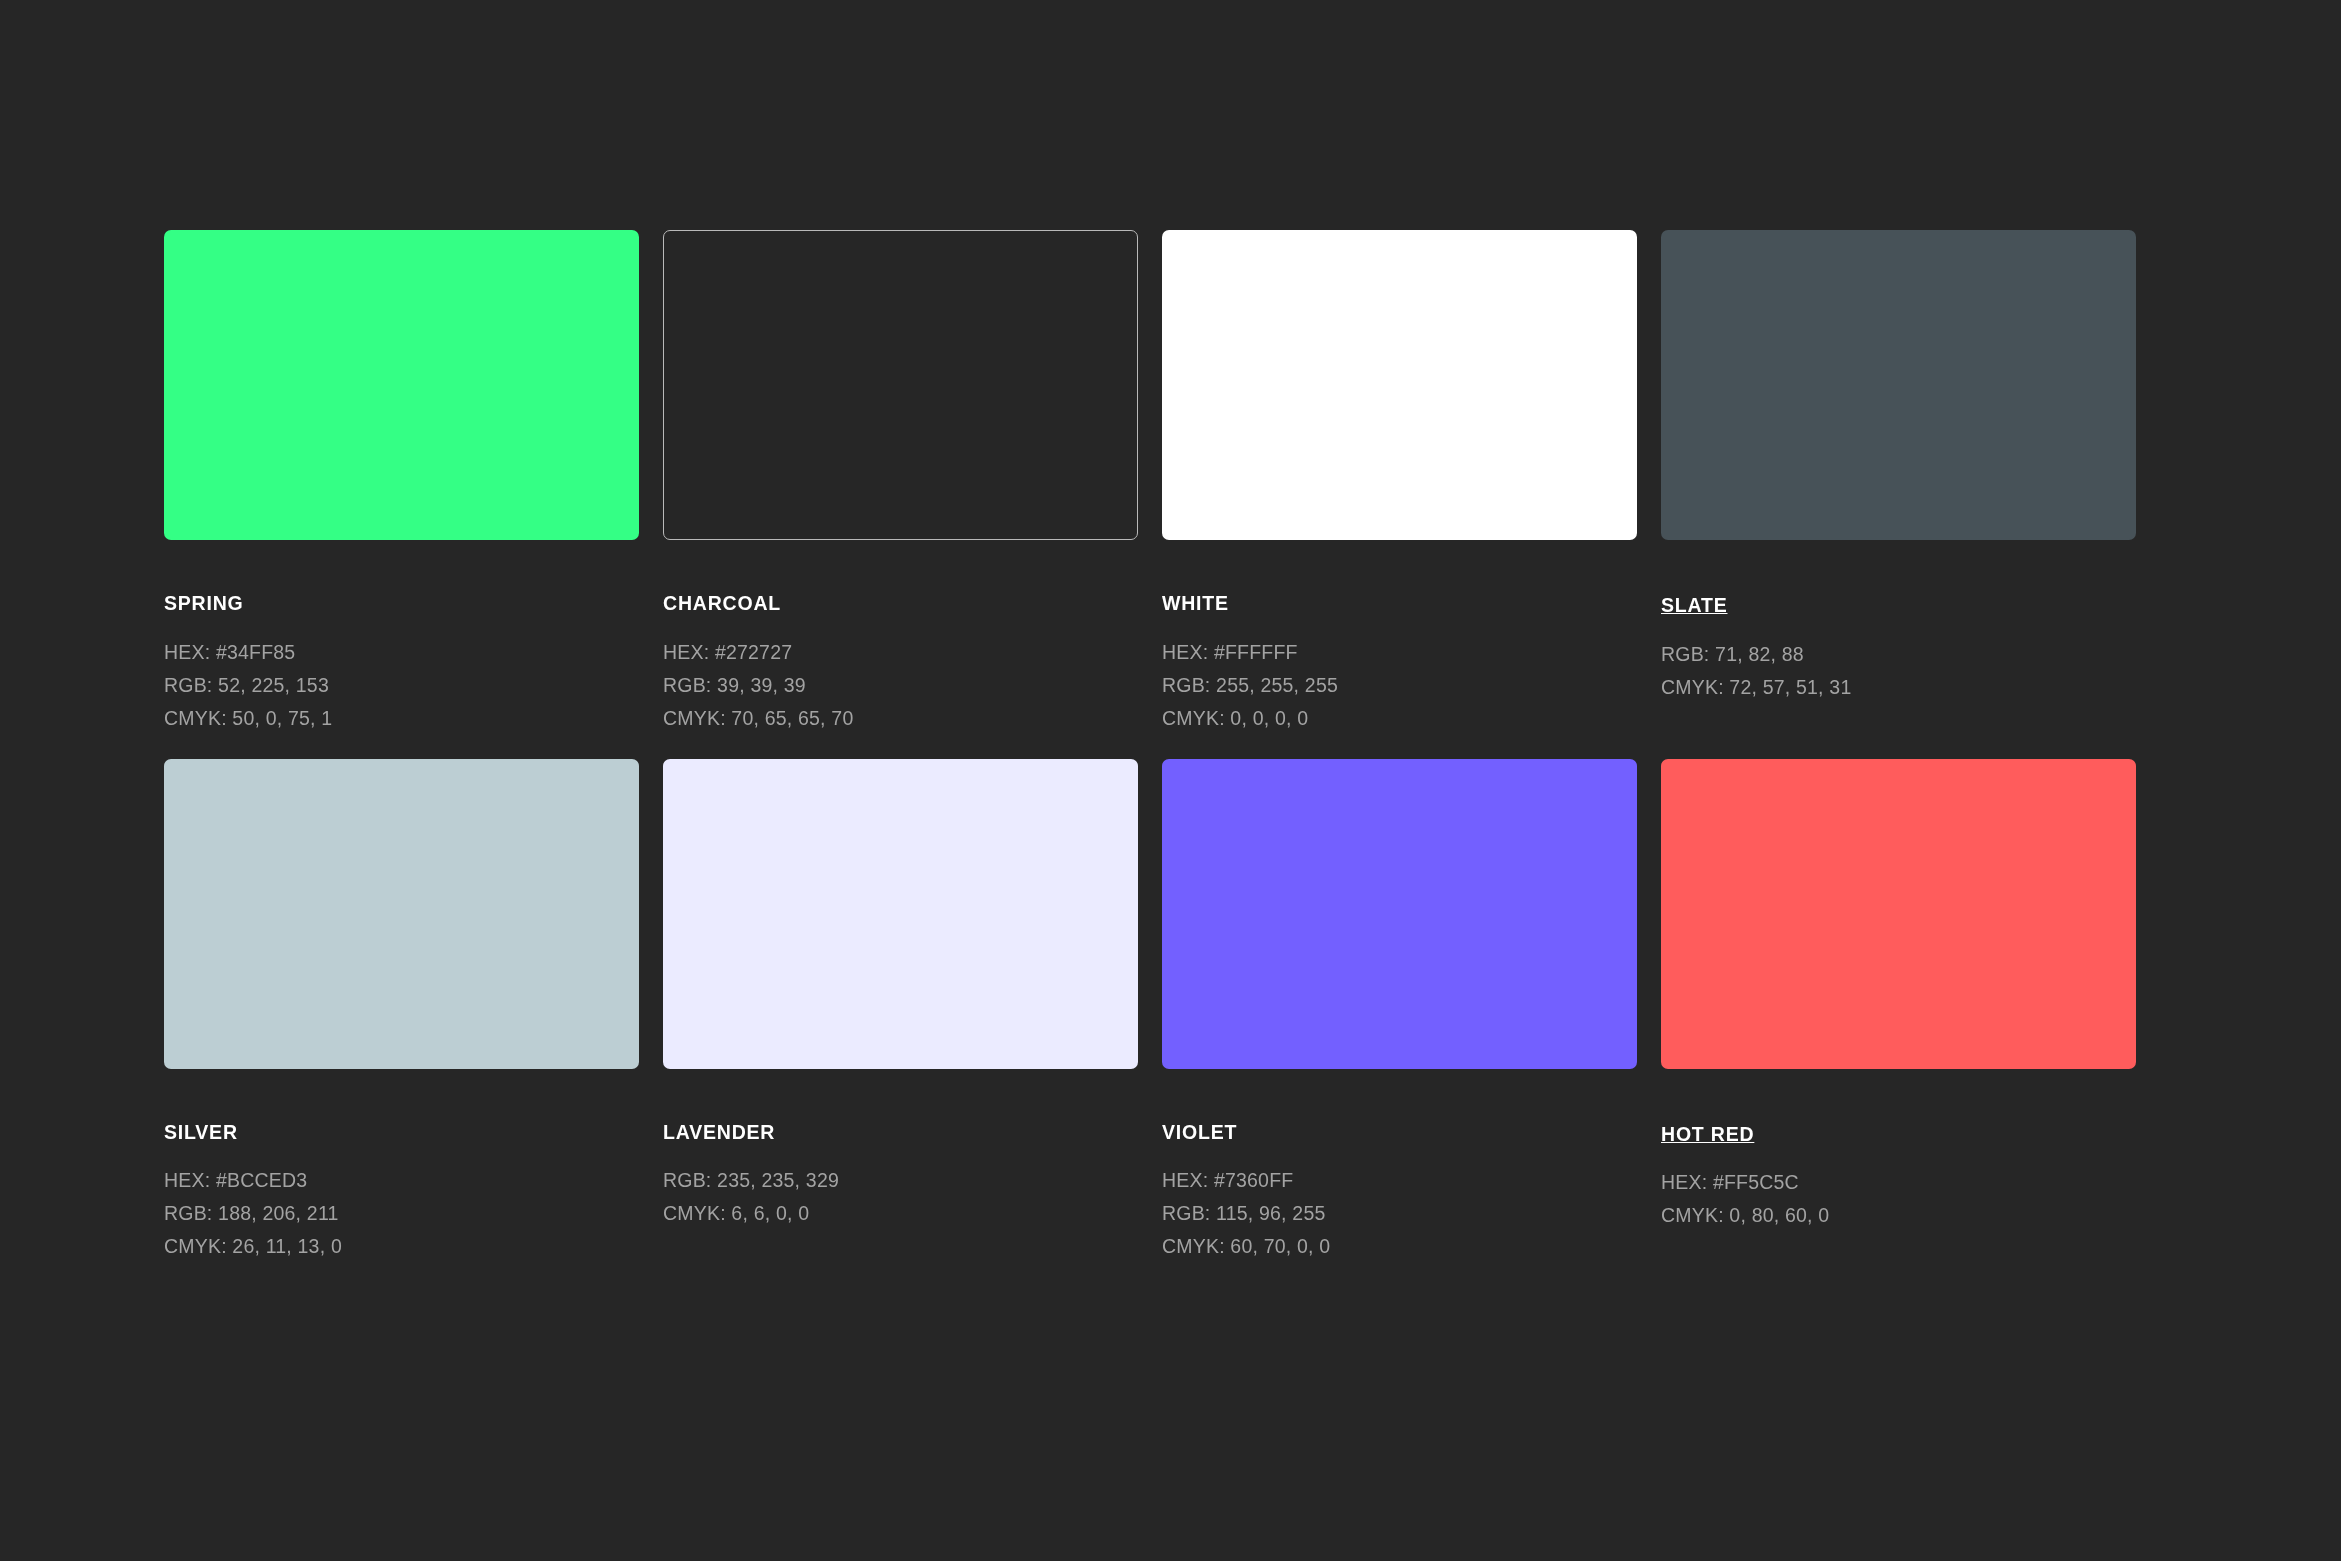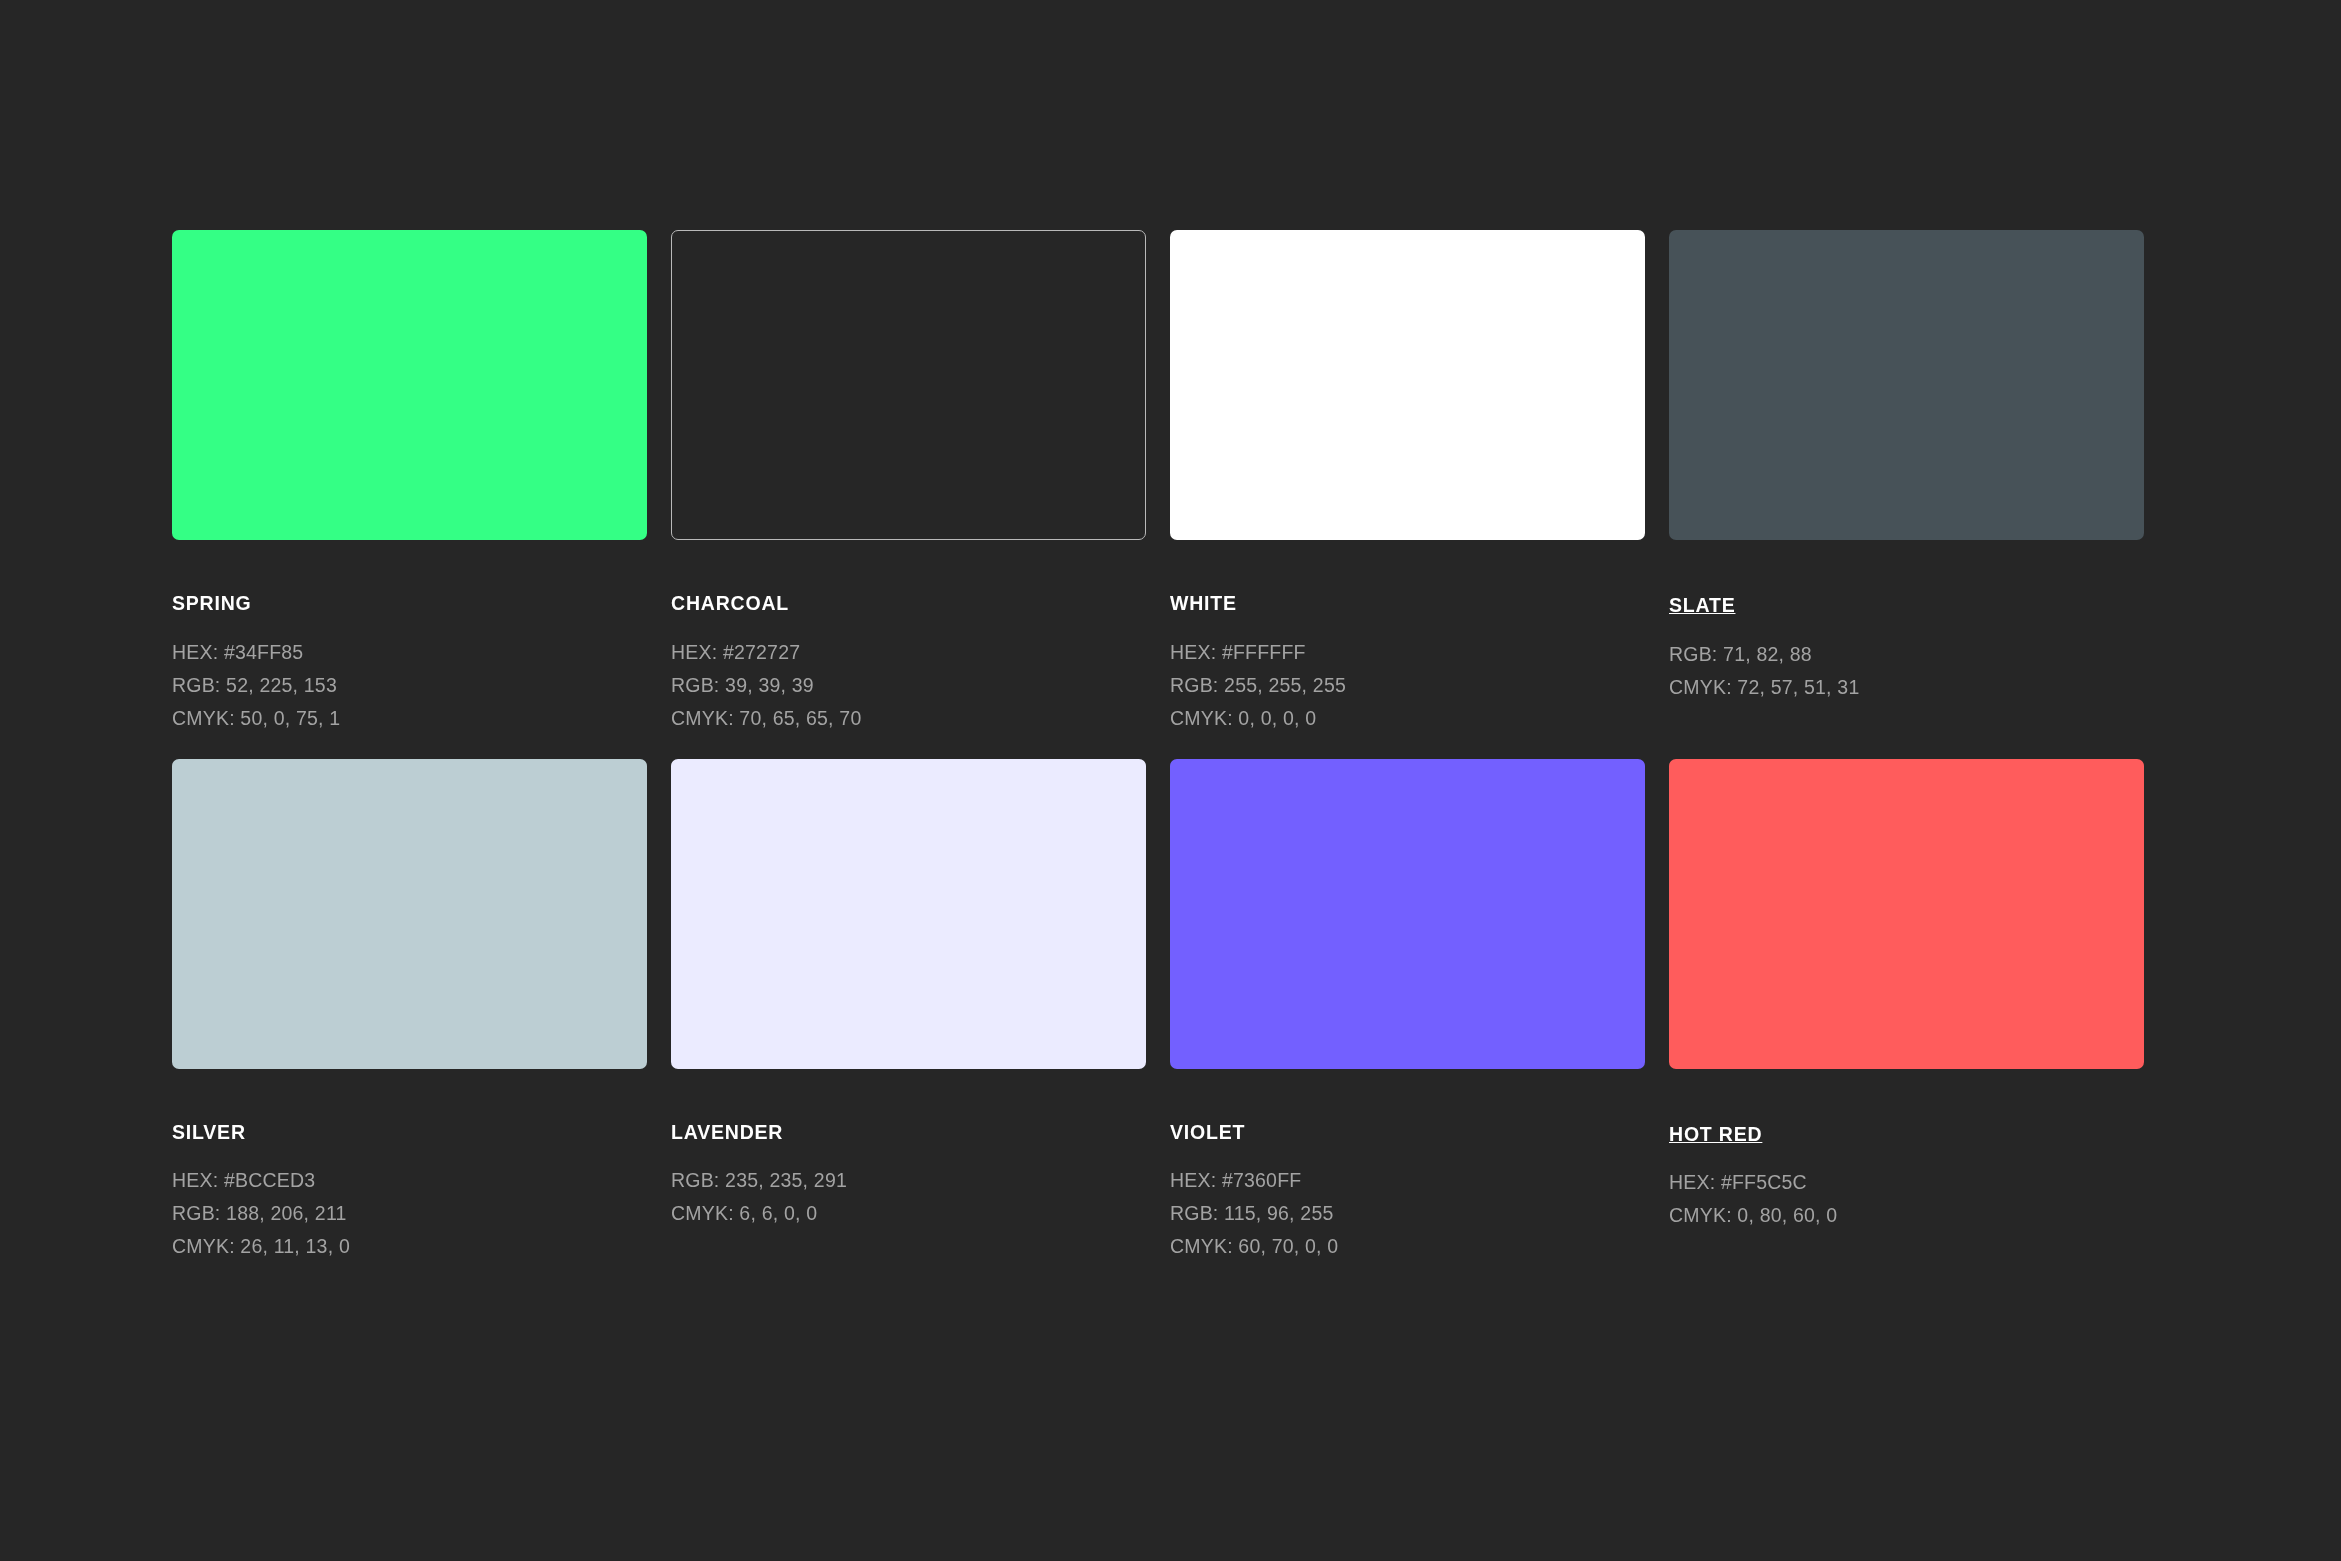--- a/index.html
+++ b/index.html
@@ -16,21 +16,21 @@
 
   .palette-board {
     position: relative;
     width: 2342px;
     height: 1561px;
     box-sizing: border-box;
   }
 
   .swatch-grid {
     position: absolute;
-    left: 172px;
+    left: 164px;
     top: 230px;
     width: 2013px;
     display: grid;
     grid-template-columns: repeat(4, 475px);
     column-gap: 41px;
     row-gap: 285px;
     gap: 24px;
   }
 
   .swatch-card {
@@ -126,21 +126,21 @@
         <span class="spec-line">HEX: #BCCED3</span>
         <span class="spec-line">RGB: 188, 206, 211</span>
         <span class="spec-line">CMYK: 26, 11, 13, 0</span>
       </div>
     </div>
 
     <div class="swatch-card">
       <div class="swatch-chip" style="background: rgb(235, 235, 255);"></div>
       <div class="swatch-name">LAVENDER</div>
       <div class="swatch-specs">
-        <span class="spec-line">RGB: 235, 235, 291</span>
+        <span class="spec-line">RGB: 235, 235, 329</span>
         <span class="spec-line">CMYK: 6, 6, 0, 0</span>
       </div>
     </div>
 
     <div class="swatch-card">
       <div class="swatch-chip" style="background: rgb(115, 96, 255);"></div>
       <div class="swatch-name">VIOLET</div>
       <div class="swatch-specs">
         <span class="spec-line">HEX: #7360FF</span>
         <span class="spec-line">RGB: 115, 96, 255</span>

